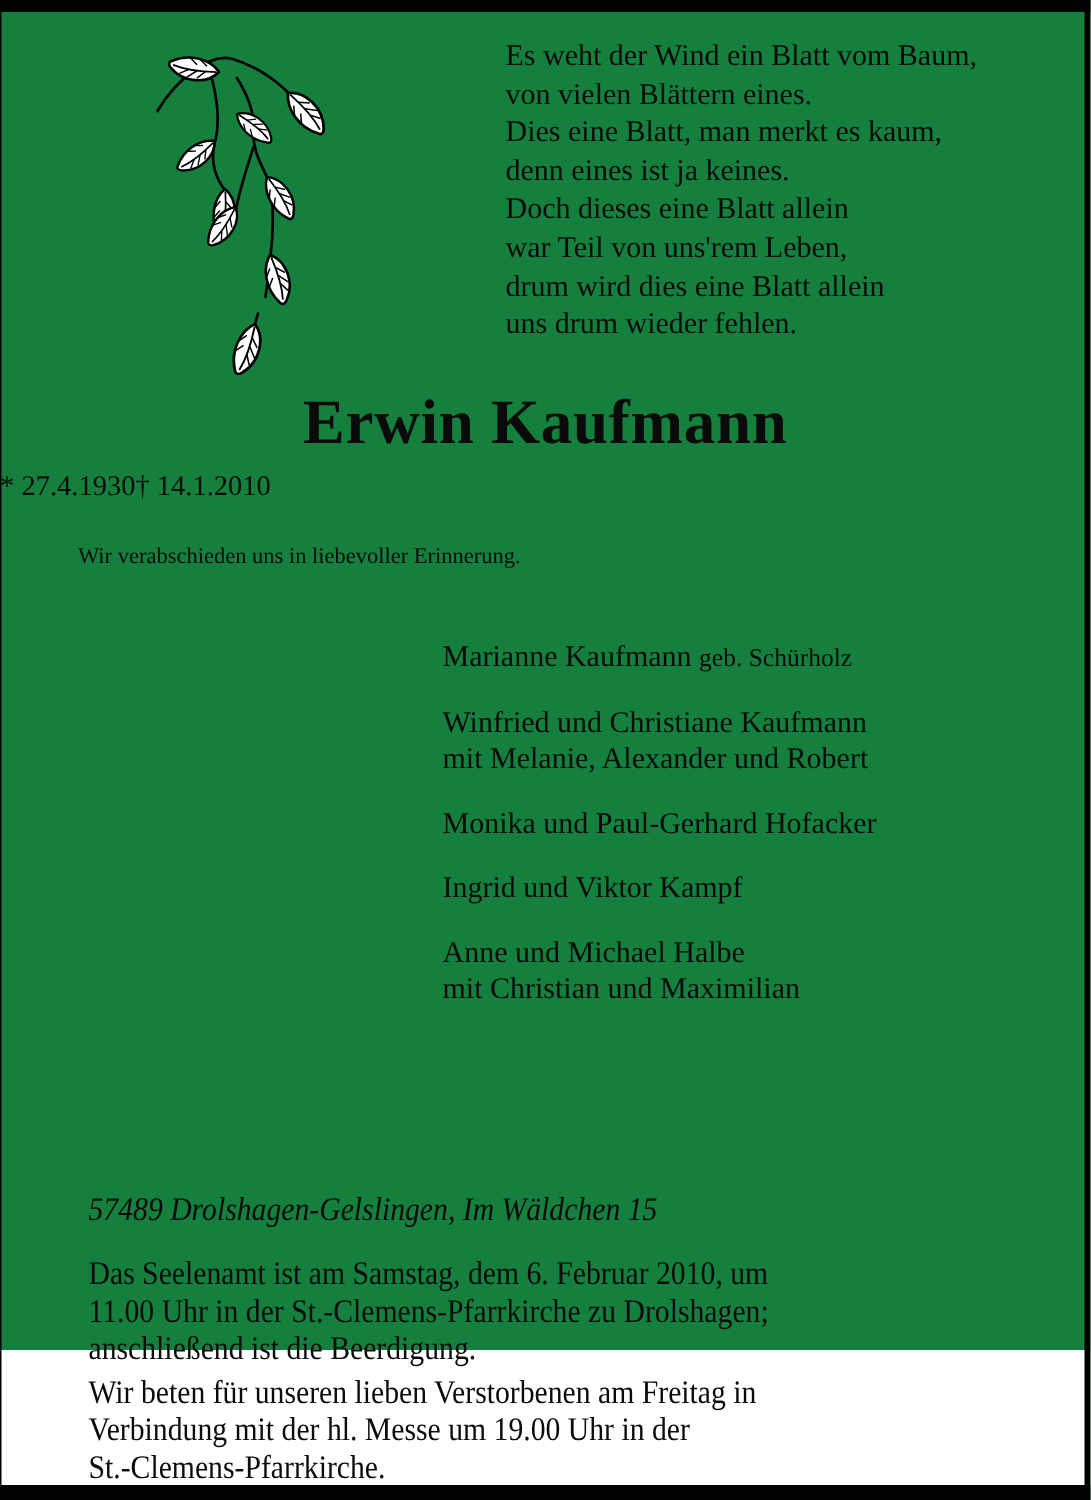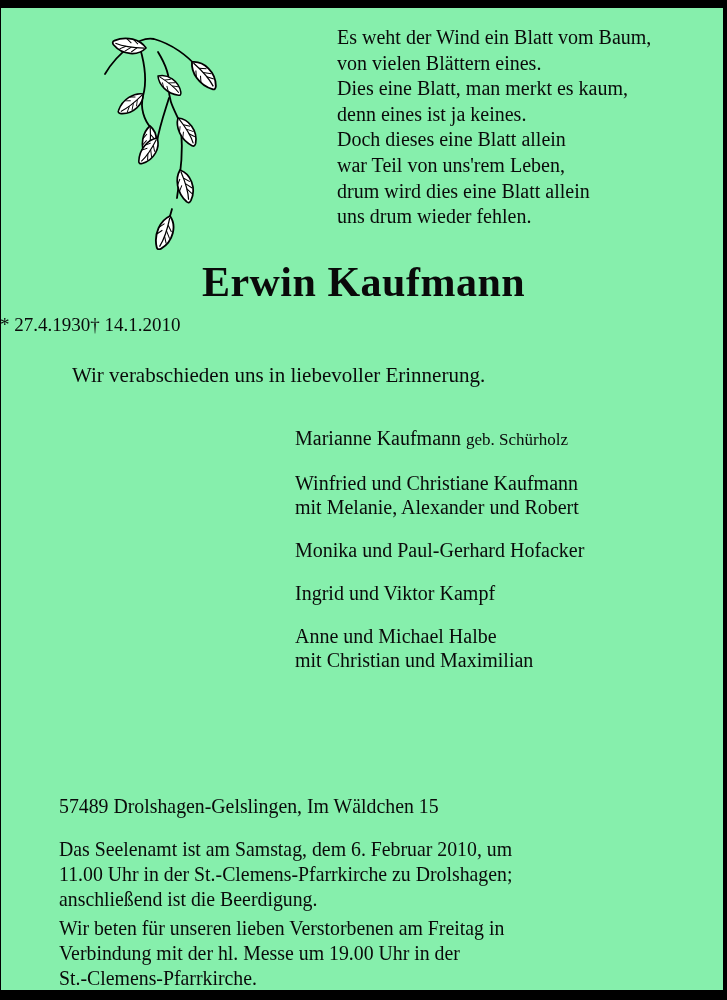--- a/index.html
+++ b/index.html
@@ -3,21 +3,21 @@
 <meta charset="utf-8">
 <style>
   html, body { margin: 0; padding: 0; }
   body {
     width: 727px; height: 1000px;
     background: #ffffff;
     font-family: "Liberation Serif", "DejaVu Serif", serif;
     color: #0a0a0a;
     overflow: hidden;
   }
-  .page { position: relative; width: 727px; height: 1000px; background: #86efac; }
+  .page { position: relative; width: 727px; height: 900px; background: #15803d; }
 
   
   .edge { position: absolute; background: #000; }
   .edge-top    { left: 0; top: 0; width: 727px; height: 8px; }
   .edge-bottom { left: 0; top: 990px; width: 727px; height: 10px; }
   .edge-right  { left: 723px; top: 0; width: 4px; height: 1000px; }
   .edge-left   { left: 0; top: 0; width: 1px; height: 1000px; }
 
   .illustration { position: absolute; left: 88px; top: 10px; width: 190px; height: 240px; }
 
@@ -32,37 +32,37 @@
     letter-spacing: 0.5px; margin: 0;
   }
 
   .dates {
     position: absolute; left: 0; top: 314px; width: 727px;
     display: flex; justify-content: flex-start; 
     font-size: 19px;
   }
 
   .farewell {
-    position: absolute; left: 72px; top: 363px;
-    font-size: 21px; white-space: nowrap;
+    position: absolute; left: 52px; top: 363px;
+    font-size: 15px; white-space: nowrap;
   }
 
   .mourners { position: absolute; left: 295px; top: 426px; font-size: 20px; }
   .mourner { line-height: 24px; margin-bottom: 19px; white-space: nowrap; }
   .geb { font-size: 17px; margin-left: 5px; }
 
   .condensed-block {
     position: absolute; left: 59px;
     font-size: 22px; line-height: 25px; white-space: nowrap;
   }
   .condensed-inner {
     display: inline-block;
     transform: scaleX(0.9); transform-origin: 0 0;
   }
-  .address-block { top: 793px; }
+  .address-block { top: 793px; font-style: italic; }
   .service-block { top: 836px; }
   .prayer-block  { top: 915px; }
 </style>
 </head>
 <body>
 
 <div class="page">
 
   <div class="edge edge-top"></div>
   <div class="edge edge-bottom"></div>

